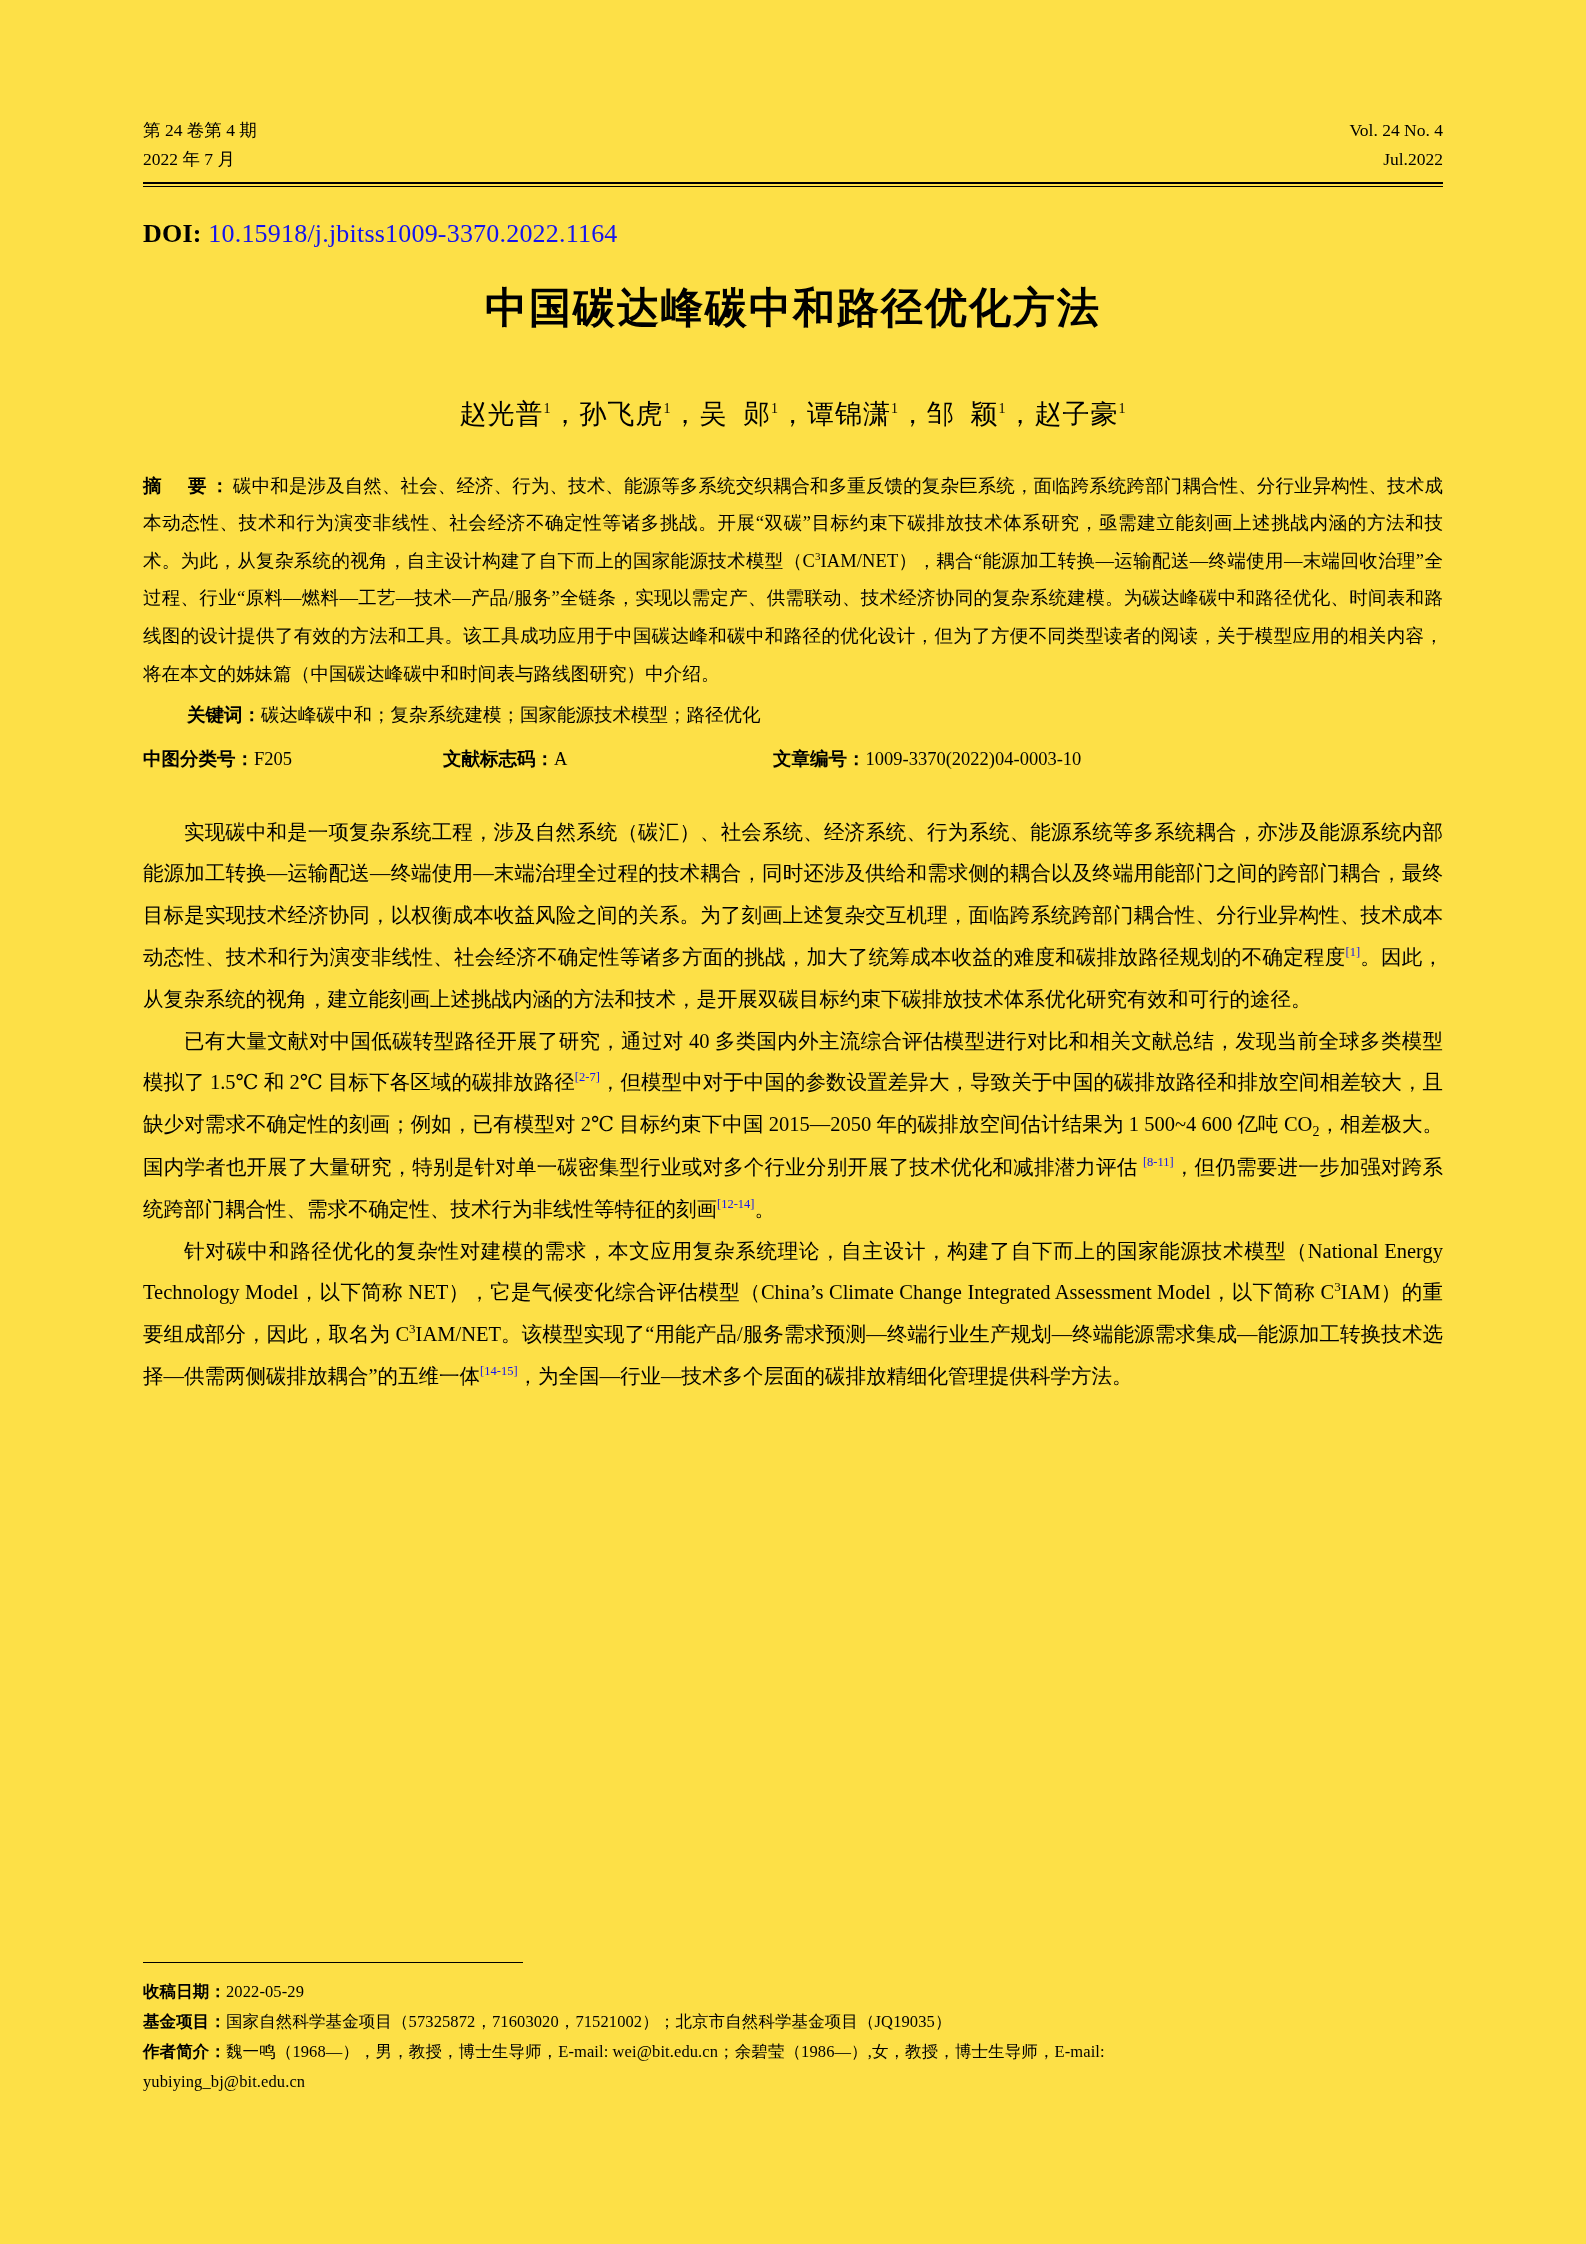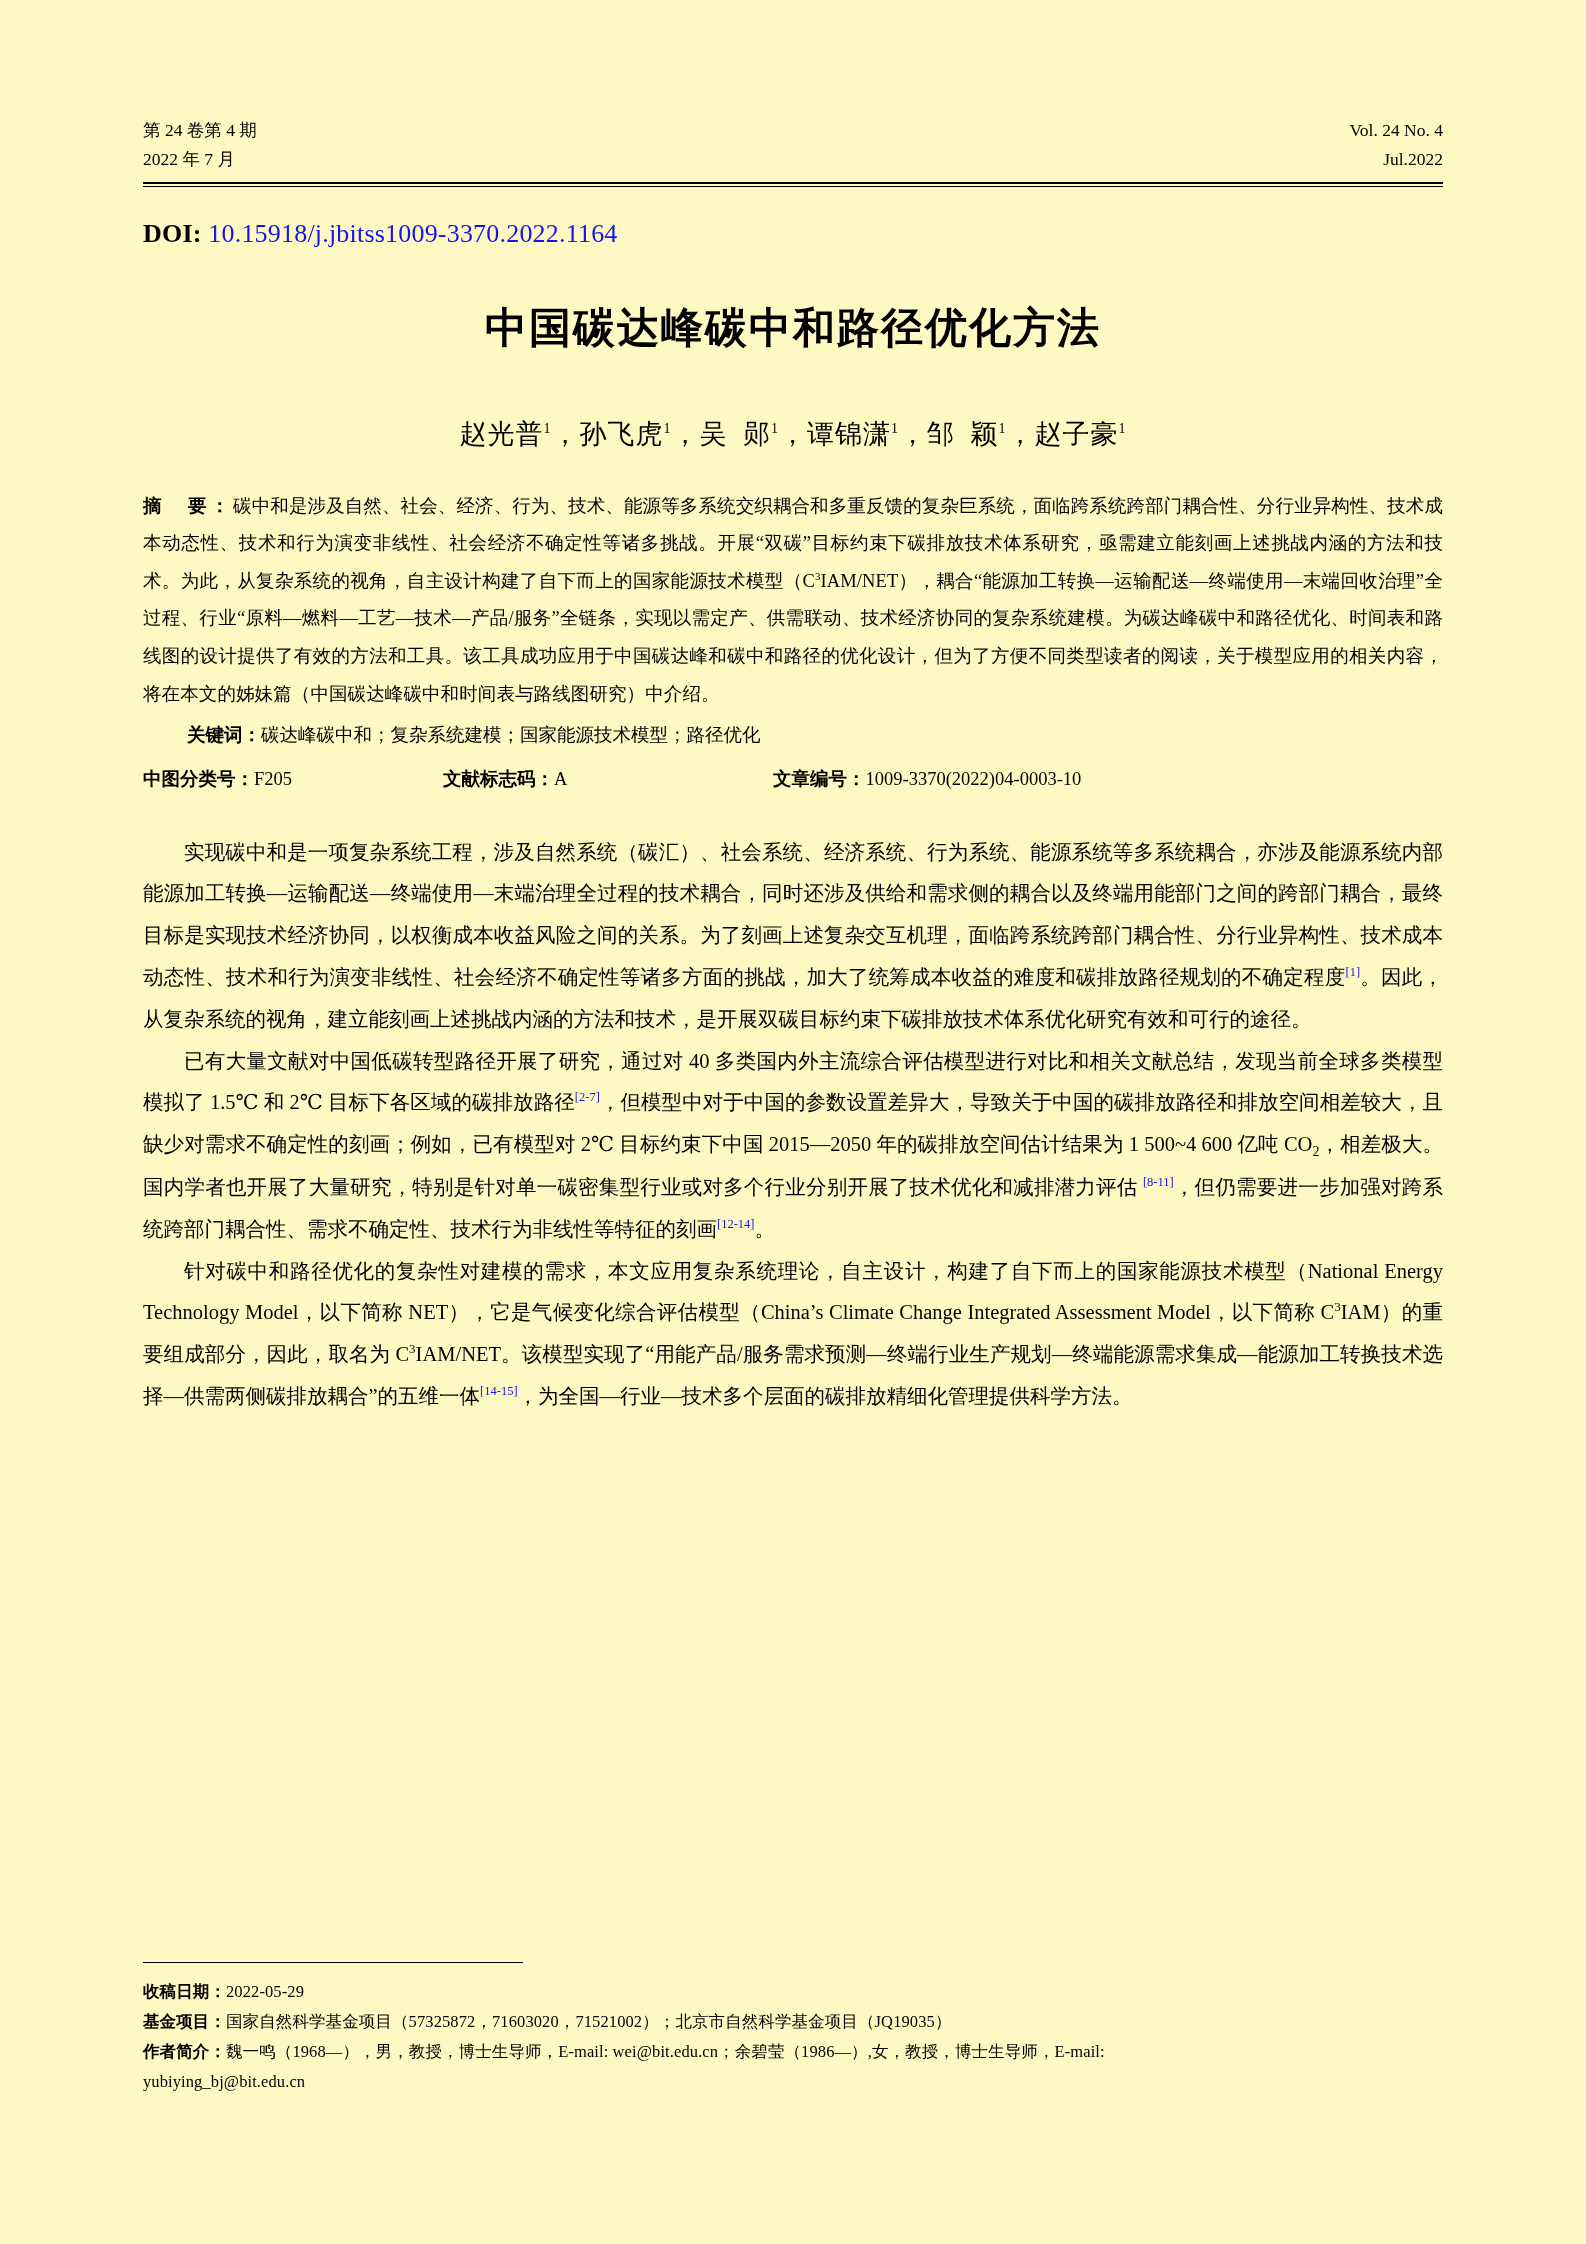--- a/index.html
+++ b/index.html
@@ -8,21 +8,21 @@
     background: #ffffff;
   }
   body {
     font-family: "Liberation Serif", "DejaVu Serif", serif;
     color: #000000;
   }
   .page {
     position: relative;
     width: 1586px;
     height: 2244px;
-    background: #fef9c3;
+    background: #fde047;
     box-sizing: border-box;
     padding: 17px;
     overflow: hidden;
   }
   .inner {
     position: absolute;
     left: 143px;
     top: 0;
     width: 1300px;
   }
@@ -68,21 +68,21 @@
   .doi-line {
     margin-top: 32px;
     font-size: 26px;
     letter-spacing: 0.2px;
   }
   .doi-label { font-weight: bold; }
   .doi-value { color: #1414ee; }
 
   
   .title {
-    margin-top: 52px;
+    margin-top: 32px;
     text-align: center;
     font-family: "DejaVu Sans", "Liberation Sans", sans-serif;
     font-size: 42px;
     font-weight: bold;
     letter-spacing: 2px;
     line-height: 1.3;
   }
 
   
   .authors {

